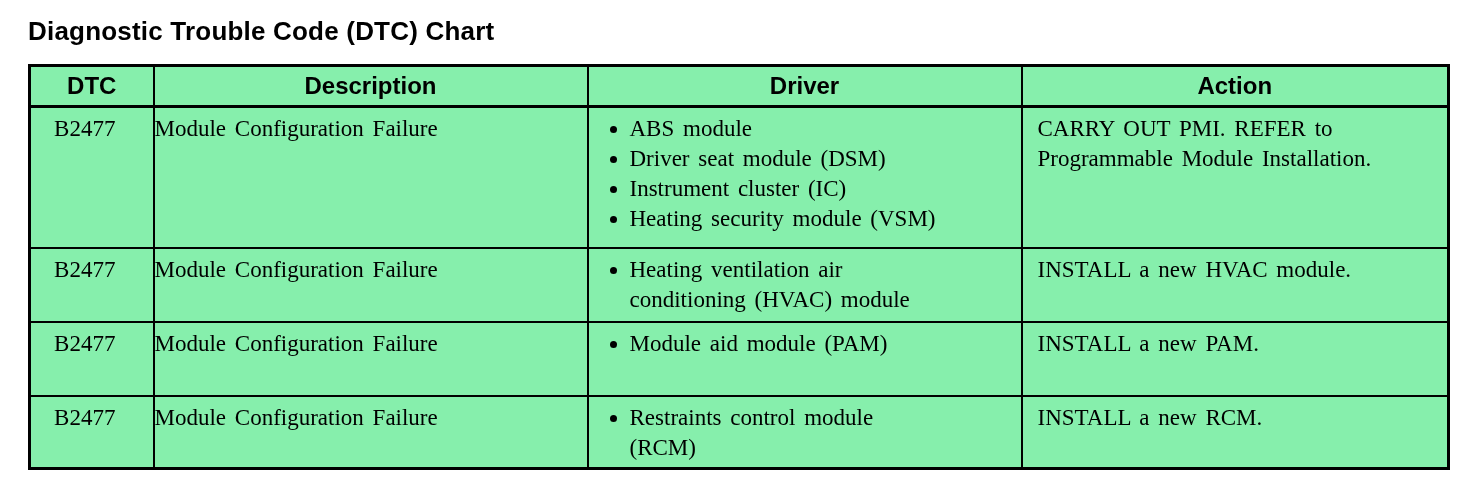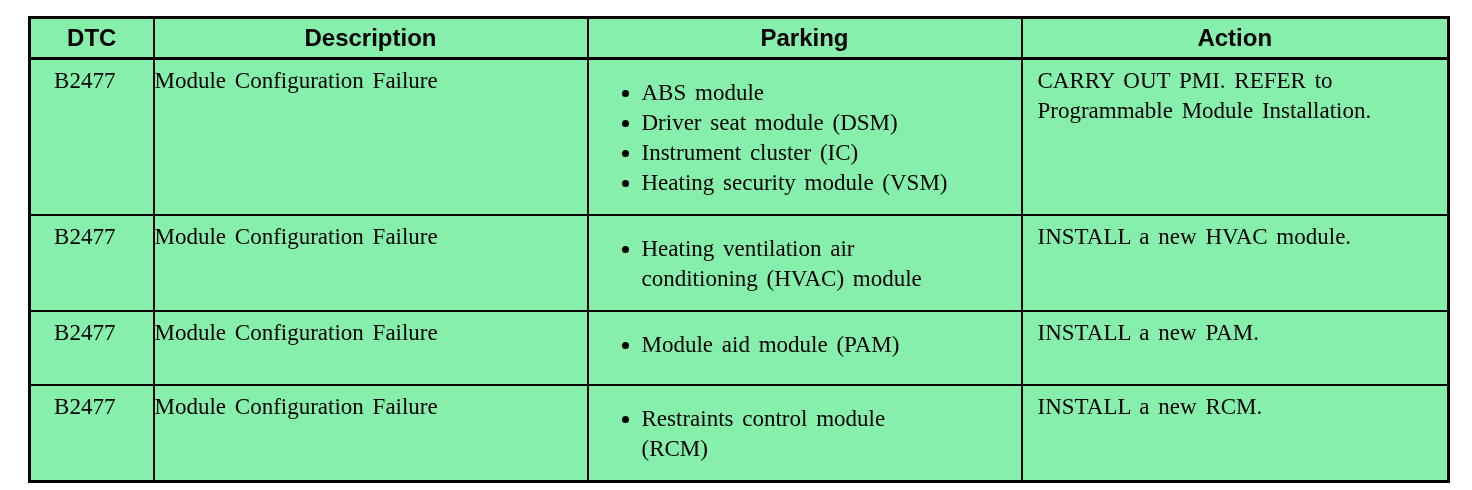--- a/index.html
+++ b/index.html
@@ -57,46 +57,47 @@
   }
   tr.row-0 { height: 141px; }
   tr.row-1 { height: 74px; }
   tr.row-2 { height: 74px; }
   tr.row-3 { height: 71px; }
   td.cell-dtc  { text-align: center; padding-left: 2px; padding-right: 16px; }
   td.cell-desc { padding-right: 10px; }
   td.cell-source { padding-left: 0; padding-right: 8px; }
   td.cell-action { padding-left: 15px; padding-right: 10px; white-space: pre-line; }
   ul.source-list {
-    margin: 12px;
+    margin: 0;
     padding-left: 41px;
     list-style: disc outside;
   }
   ul.source-list li {
     white-space: pre-line;
   }
 </style>
 </head>
 <body>
 
 <div class="page">
 
+  <div class="page-title">Diagnostic Trouble Code (DTC) Chart</div>
 
   <table class="dtc-table">
     <colgroup>
       <col class="c-dtc">
         <col class="c-desc">
         <col class="c-source">
         <col class="c-action">
     </colgroup>
     <thead>
       <tr>
         <th>DTC</th>
         <th>Description</th>
-        <th>Parking</th>
+        <th>Driver</th>
         <th>Action</th>
       </tr>
     </thead>
     <tbody>
       <tr class="row-0">
         <td class="cell-dtc">B2477</td>
         <td class="cell-desc">Module Configuration Failure</td>
         <td class="cell-source">
           <ul class="source-list">
               <li>ABS module</li>

